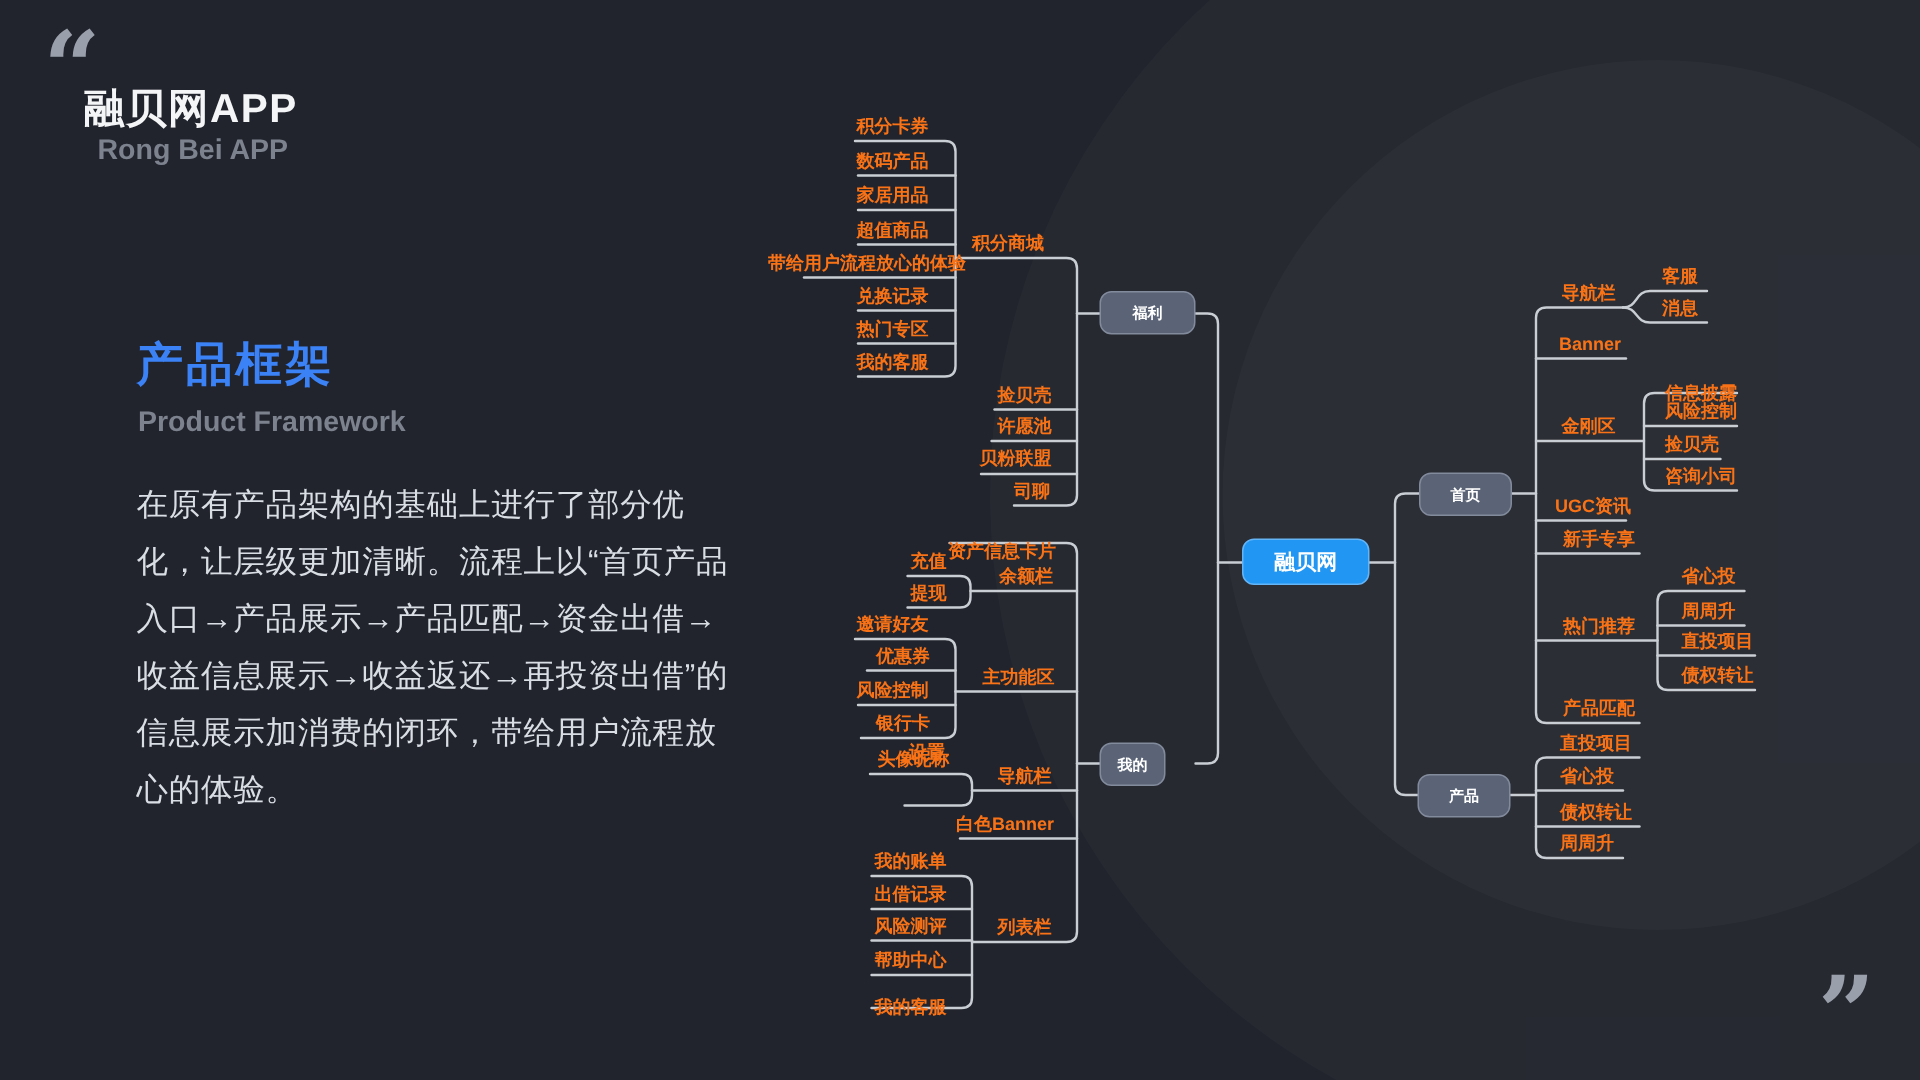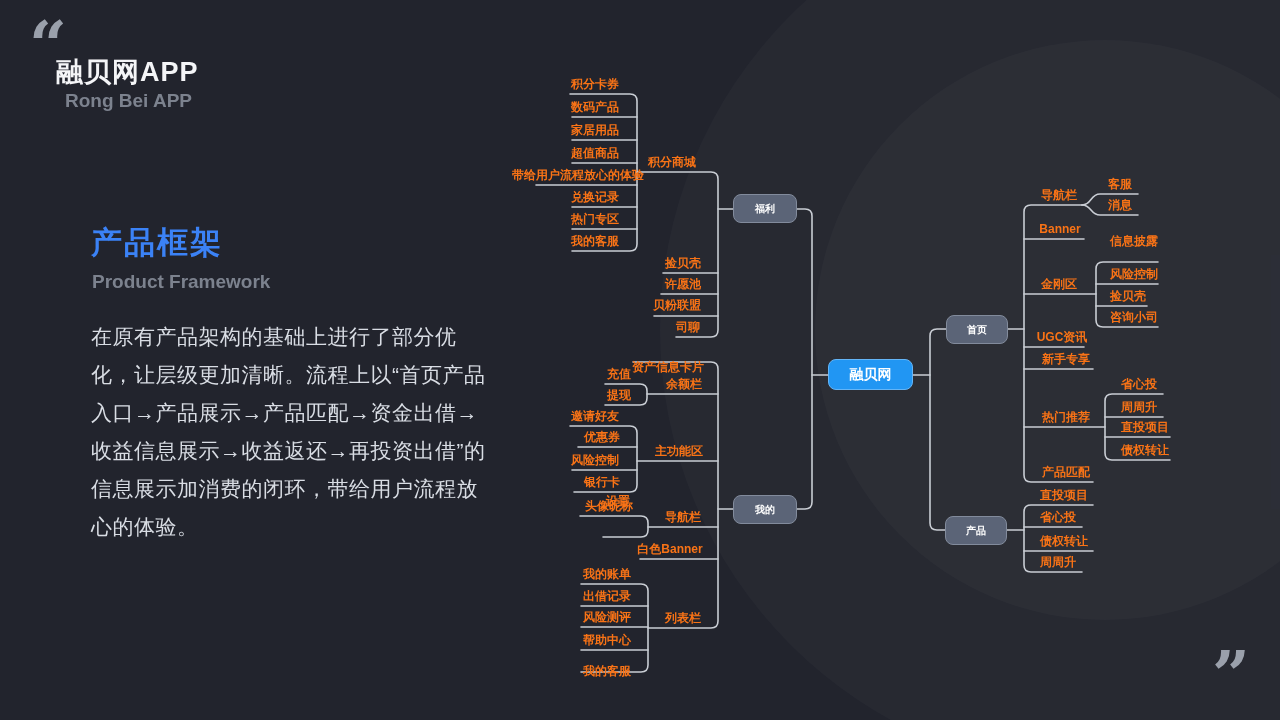--- a/index.html
+++ b/index.html
@@ -96,21 +96,21 @@
           <path d="M1105 437 H1170"></path>
         <path d="M1007 530 H1024"></path>
         <path d="M1093 505 H1031 Q1024 505 1024 512 V565 Q1024 572 1031 572 H1082"></path>
         <path d="M1024 527 H1082"></path>
           <path d="M1024 551 H1093"></path>
       </g>
     </svg>
     <div id="mm-nodes">
         <div class="mm-root" style="left: 828px; top: 359px; width: 85px; height: 31px;">融贝网</div>
         <div class="mm-box" style="left: 733px; top: 194px; width: 64px; height: 29px;">福利</div>
-        <div class="mm-box" style="left: 733px; top: 495px; width: 64px; height: 29px;">我的</div>
+        <div class="mm-box" style="left: 733px; top: 495px; width: 44px; height: 29px;">我的</div>
         <div class="mm-box" style="left: 946px; top: 315px; width: 62px; height: 29px;">首页</div>
         <div class="mm-box" style="left: 945px; top: 516px; width: 62px; height: 29px;">产品</div>
         <div class="mm-label" style="left: 672px; top: 155px;">积分商城</div>
         <div class="mm-label" style="left: 595px; top: 77px;">积分卡券</div>
         <div class="mm-label" style="left: 595px; top: 100px;">数码产品</div>
         <div class="mm-label" style="left: 595px; top: 123px;">家居用品</div>
         <div class="mm-label" style="left: 595px; top: 146px;">超值商品</div>
         <div class="mm-label" style="left: 578px; top: 168px;">带给用户流程放心的体验</div>
         <div class="mm-label" style="left: 595px; top: 190px;">兑换记录</div>
         <div class="mm-label" style="left: 595px; top: 212px;">热门专区</div>
@@ -136,21 +136,21 @@
         <div class="mm-label" style="left: 607px; top: 567px;">我的账单</div>
         <div class="mm-label" style="left: 607px; top: 589px;">出借记录</div>
         <div class="mm-label" style="left: 607px; top: 610px;">风险测评</div>
         <div class="mm-label" style="left: 607px; top: 633px;">帮助中心</div>
         <div class="mm-label" style="left: 607px; top: 664px;">我的客服</div>
         <div class="mm-label" style="left: 1059px; top: 188px;">导航栏</div>
         <div class="mm-label" style="left: 1120px; top: 177px;">客服</div>
         <div class="mm-label" style="left: 1120px; top: 198px;">消息</div>
         <div class="mm-label" style="left: 1060px; top: 222px;">Banner</div>
         <div class="mm-label" style="left: 1059px; top: 277px;">金刚区</div>
-        <div class="mm-label" style="left: 1134px; top: 234px;">信息披露</div>
+        <div class="mm-label" style="left: 1134px; top: 255px;">信息披露</div>
         <div class="mm-label" style="left: 1134px; top: 267px;">风险控制</div>
         <div class="mm-label" style="left: 1128px; top: 289px;">捡贝壳</div>
         <div class="mm-label" style="left: 1134px; top: 310px;">咨询小司</div>
         <div class="mm-label" style="left: 1062px; top: 330px;">UGC资讯</div>
         <div class="mm-label" style="left: 1066px; top: 352px;">新手专享</div>
         <div class="mm-label" style="left: 1066px; top: 410px;">热门推荐</div>
         <div class="mm-label" style="left: 1139px; top: 377px;">省心投</div>
         <div class="mm-label" style="left: 1139px; top: 400px;">周周升</div>
         <div class="mm-label" style="left: 1145px; top: 420px;">直投项目</div>
         <div class="mm-label" style="left: 1145px; top: 443px;">债权转让</div>

